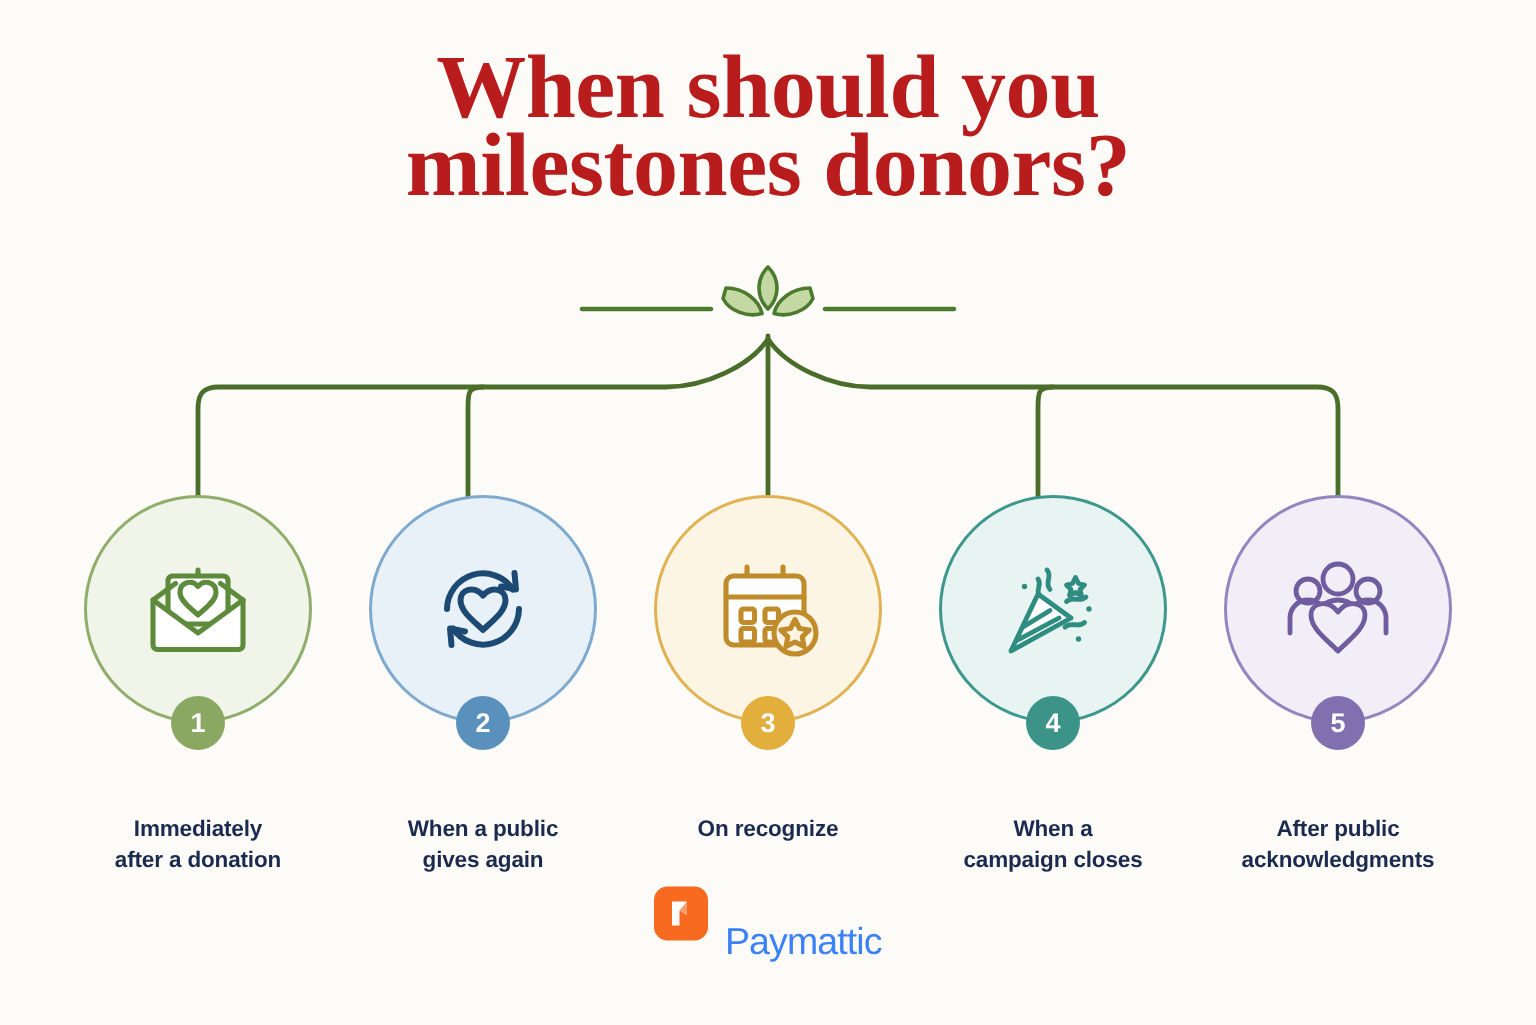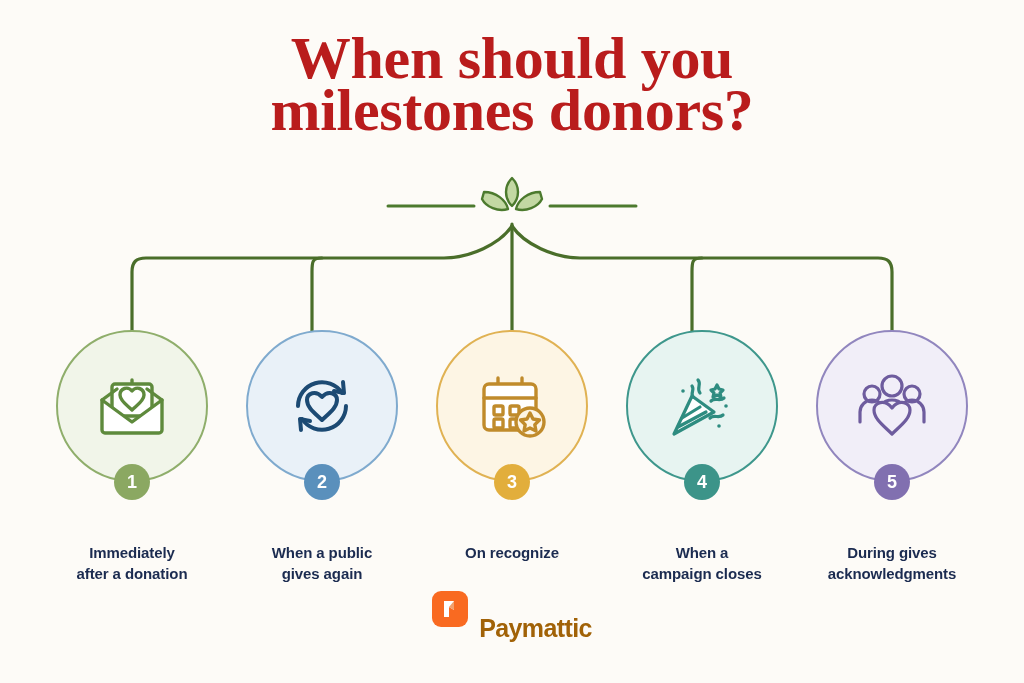--- a/index.html
+++ b/index.html
@@ -133,22 +133,22 @@
     height: 36px;
     border-radius: 9px;
     background: #F96A21;
     display: flex;
     align-items: center;
     justify-content: center;
   }
   .logo-text {
     font-family: "Liberation Sans", sans-serif;
     font-size: 25px;
-    font-weight: 700;
-    color: #a16207;
+    font-weight: 400;
+    color: #3b82f6;
     letter-spacing: -0.6px;
     margin-top: 40px;
   }
 </style>
 </head>
 <body>
 
 <div id="infographic">
 
   <div class="title-block">
@@ -289,21 +289,21 @@
               <path d="M78 62 L78 52 a12 12 0 0 0 -24 0"></path>
               <circle cx="46" cy="26" r="10"></circle>
               <path d="M30 56 a16 16 0 0 1 32 0"></path>
               <path d="M46 74 C38 66 28 59 28 50 C28 42 39 39 46 48 C53 39 64 42 64 50 C64 59 54 66 46 74 Z" fill="#F1EEF8"></path>
             </g>
           </svg>
         </div>
         <div class="badge" style="background:#8170B0;">5</div>
       </div>
       <div class="caption">
-        <div>During gives</div>
+        <div>After public</div>
         <div>acknowledgments</div>
       </div>
     </div>
 
   </div>
 
   <div class="footer">
     <div class="logo-mark">
       <svg width="22" height="22" viewBox="0 0 22 22">
         <path d="M5 3 L15 3 L15 12 L10 9 L10 19 L5 19 Z" fill="#FFFFFF"></path>

